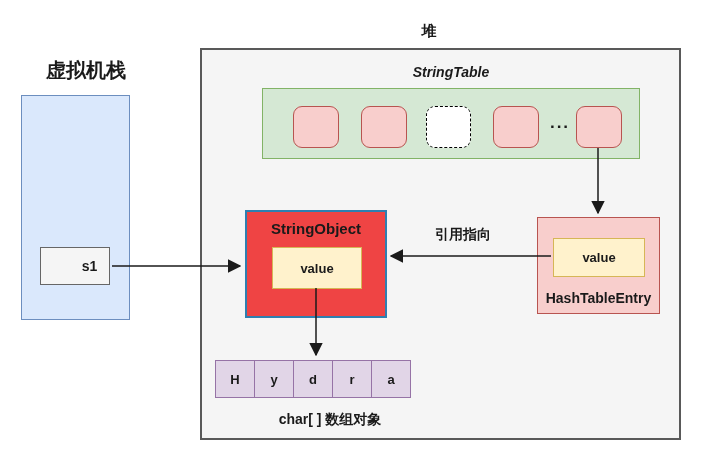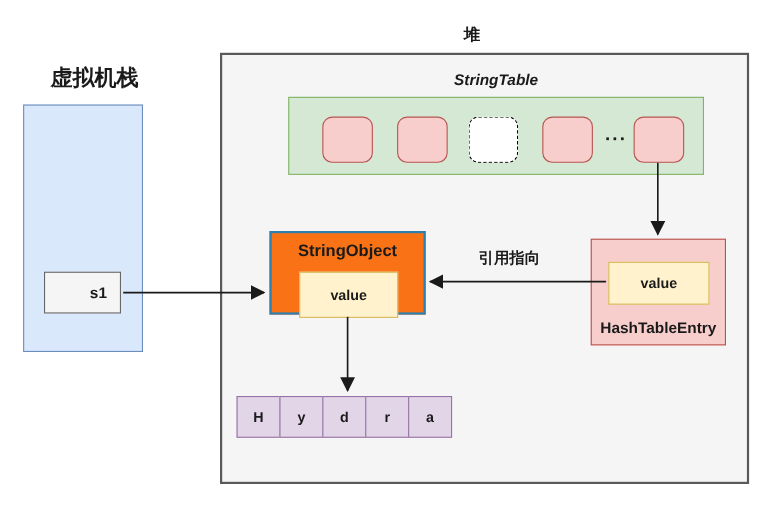--- a/index.html
+++ b/index.html
@@ -38,22 +38,22 @@
   .bucket-2 { left: 98px; }
   .bucket-empty     { left: 163px; width: 45px; background: #ffffff;
                       border: 1.5px dashed #000000; }
   .bucket-4 { left: 230px; }
   .bucket-5 { left: 313px; }
   .ellipsis-dots    { position: absolute; left: 280px; top: 17px; width: 34px; height: 42px;
                       display: flex; align-items: center; justify-content: center;
                       font-size: 17px; font-weight: bold; letter-spacing: 1px; }
 
   
-  .string-object-box   { left: 245px; top: 210px; width: 142px; height: 76px;
-                         background: #f97316; border: 2px solid #2e7fb0; }
+  .string-object-box   { left: 245px; top: 210px; width: 142px; height: 108px;
+                         background: #ef4444; border: 2px solid #2e7fb0; }
   .string-object-title { margin-top: 8px; font-size: 15px; }
   .value-box           { position: absolute; background: #fff2cc; border: 1px solid #d6b656;
                          display: flex; align-items: center; justify-content: center;
                          font-size: 13px; font-weight: bold; }
   .string-object-value { left: 25px; top: 35px; width: 90px; height: 42px; }
 
   
   .hash-entry-box   { left: 537px; top: 217px; width: 123px; height: 97px;
                       background: #f8cecc; border: 1px solid #b85450; }
   .hash-entry-value { left: 15px; top: 20px; width: 92px; height: 39px; }
@@ -111,20 +111,21 @@
 
   <div class="abs lbl reference-label">引用指向</div>
 
   <div class="abs char-array">
     <div class="char-cell">H</div>
     <div class="char-cell">y</div>
     <div class="char-cell">d</div>
     <div class="char-cell">r</div>
     <div class="char-cell">a</div>
   </div>
+  <div class="abs lbl char-array-label">char[ ] 数组对象</div>
 
   <svg class="arrows-svg" viewBox="0 0 701 461" xmlns="http://www.w3.org/2000/svg">
     <defs>
       <marker id="arrow" viewBox="0 0 10 10" refX="9" refY="5" markerWidth="9" markerHeight="9" orient="auto">
         <path d="M0,0 L10,5 L0,10 z" fill="#1a1a1a"></path>
       </marker>
     </defs>
     <line x1="112" y1="266" x2="240" y2="266" stroke="#1a1a1a" stroke-width="1.5" marker-end="url(#arrow)"></line>
     <line x1="551" y1="256" x2="391" y2="256" stroke="#1a1a1a" stroke-width="1.5" marker-end="url(#arrow)"></line>
     <line x1="598" y1="148" x2="598" y2="213" stroke="#1a1a1a" stroke-width="1.5" marker-end="url(#arrow)"></line>

